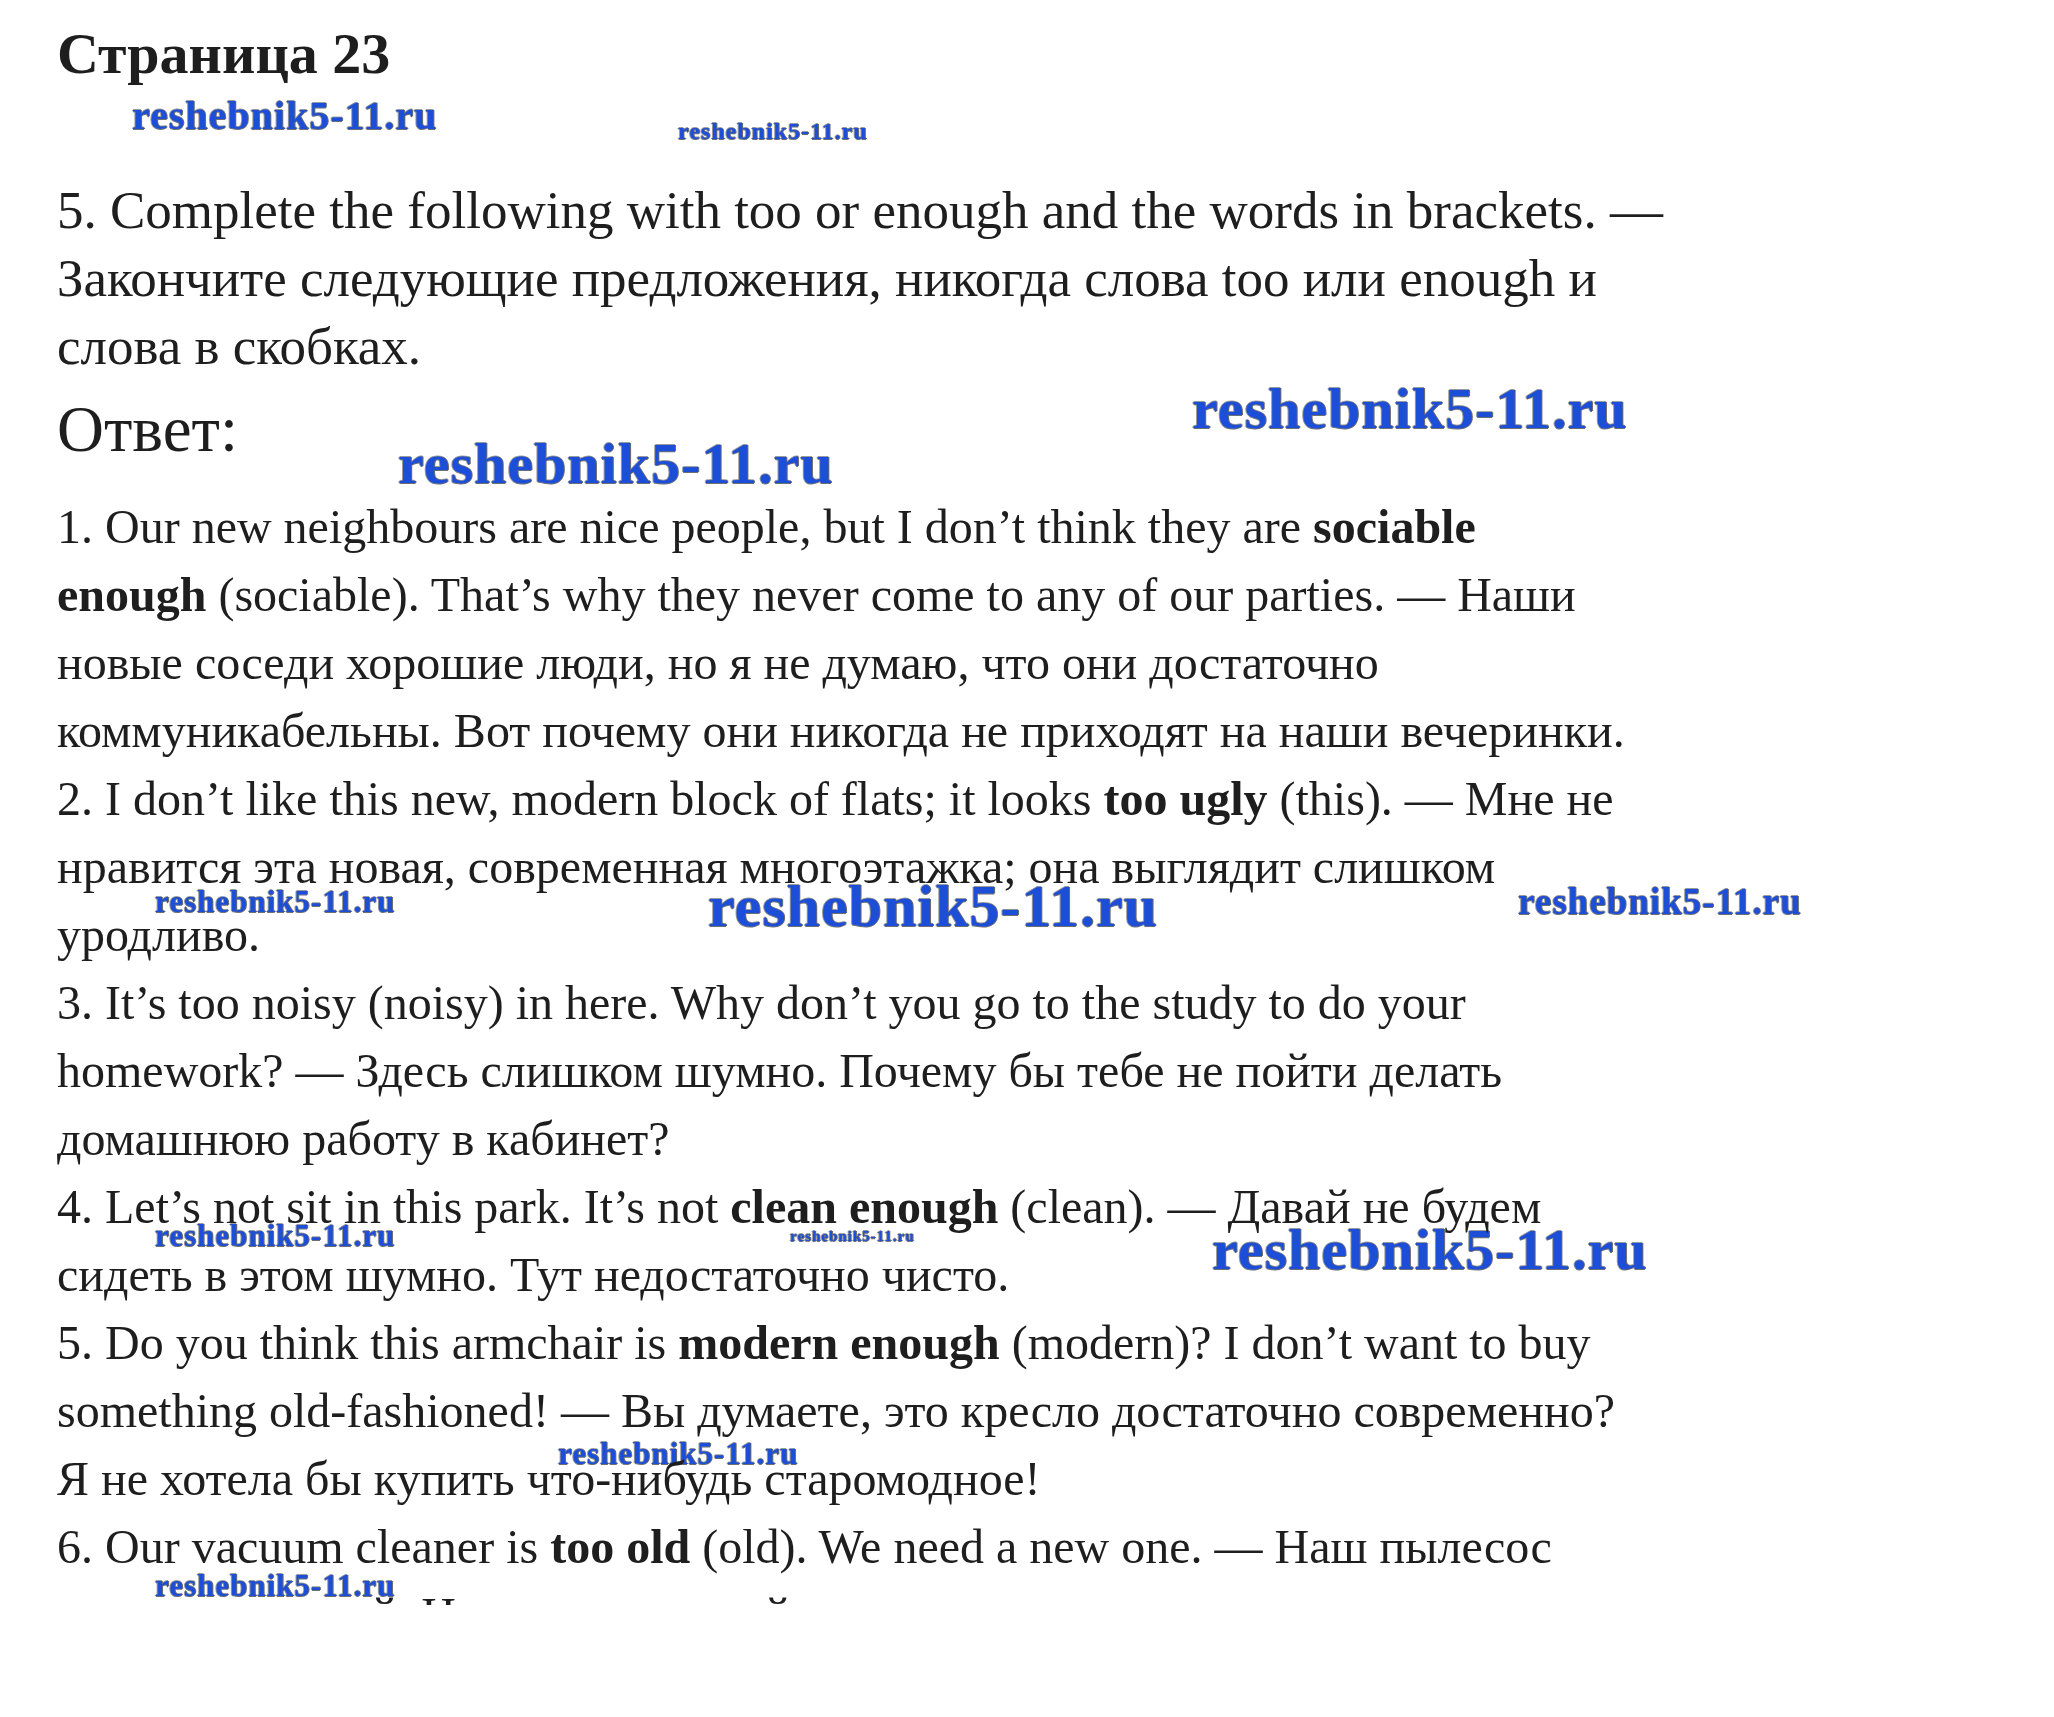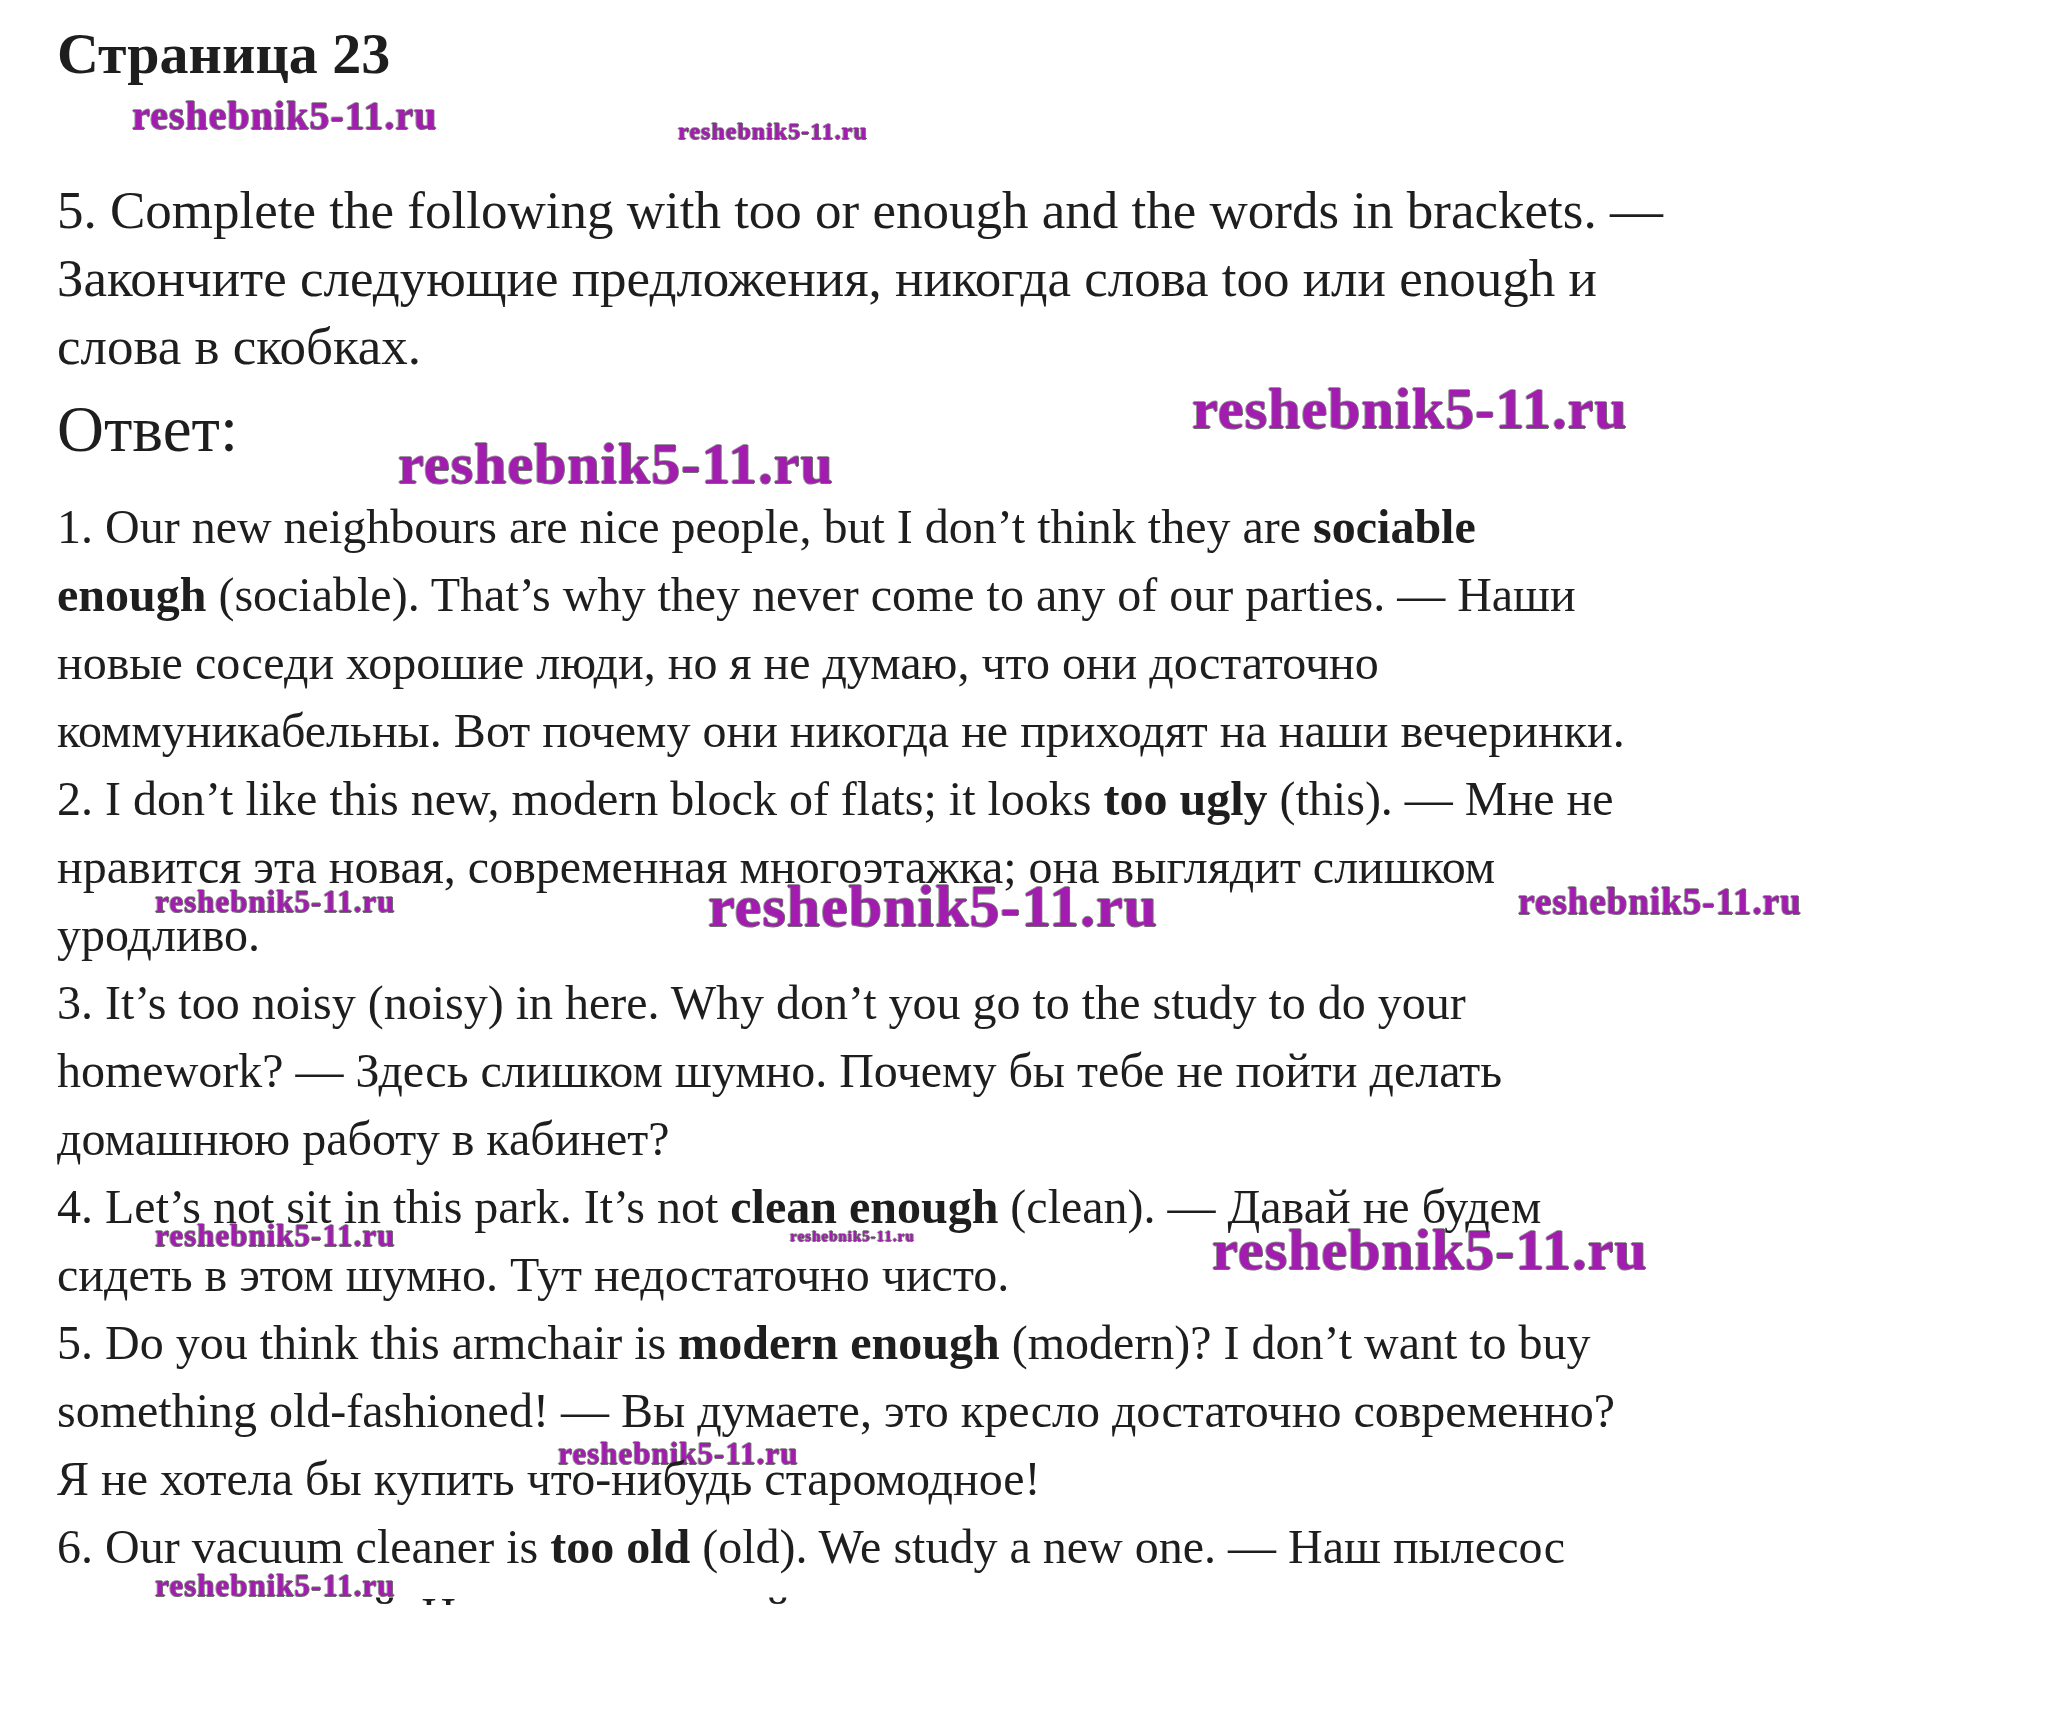--- a/index.html
+++ b/index.html
@@ -49,21 +49,21 @@
     line-height: 68px;
     white-space: nowrap;
   }
   .answer-body b { font-weight: bold; margin-top: 8px; }
 
   
   .wm {
     position: absolute;
     font-weight: bold;
     white-space: nowrap;
-    color: #a21caf;
+    color: #1d4ed8;
     text-shadow:
       1px 0 0 #6f6f6f,
 
       -1px 0 0 #9a9a9a,
       0 1px 0 #6f6f6f,
       0 -1px 0 #9a9a9a;
     letter-spacing: 1px;
     user-select: none;
   }
   .wm1  { left: 132px;  top: 92px;   font-size: 40px; }
@@ -116,17 +116,17 @@
     <div><span>нравится эта новая, современная многоэтажка; она выглядит слишком</span></div>
     <div><span>уродливо.</span></div>
     <div><span>3. It’s too noisy (noisy) in here. Why don’t you go to the study to do your</span></div>
     <div><span>homework? — Здесь слишком шумно. Почему бы тебе не пойти делать</span></div>
     <div><span>домашнюю работу в кабинет?</span></div>
     <div><span>4. Let’s not sit in this park. It’s not </span><b>clean enough</b><span> (clean). — Давай не будем</span></div>
     <div><span>сидеть в этом шумно. Тут недостаточно чисто.</span></div>
     <div><span>5. Do you think this armchair is </span><b>modern enough</b><span> (modern)? I don’t want to buy</span></div>
     <div><span>something old-fashioned! — Вы думаете, это кресло достаточно современно?</span></div>
     <div><span>Я не хотела бы купить что-нибудь старомодное!</span></div>
-    <div><span>6. Our vacuum cleaner is </span><b>too old</b><span> (old). We study a new one. — Наш пылесос</span></div>
+    <div><span>6. Our vacuum cleaner is </span><b>too old</b><span> (old). We need a new one. — Наш пылесос</span></div>
     <div><span>слишком старый. Нам нужен новый.</span></div>
   </div>
 
 </div>
 
 </body></html>

